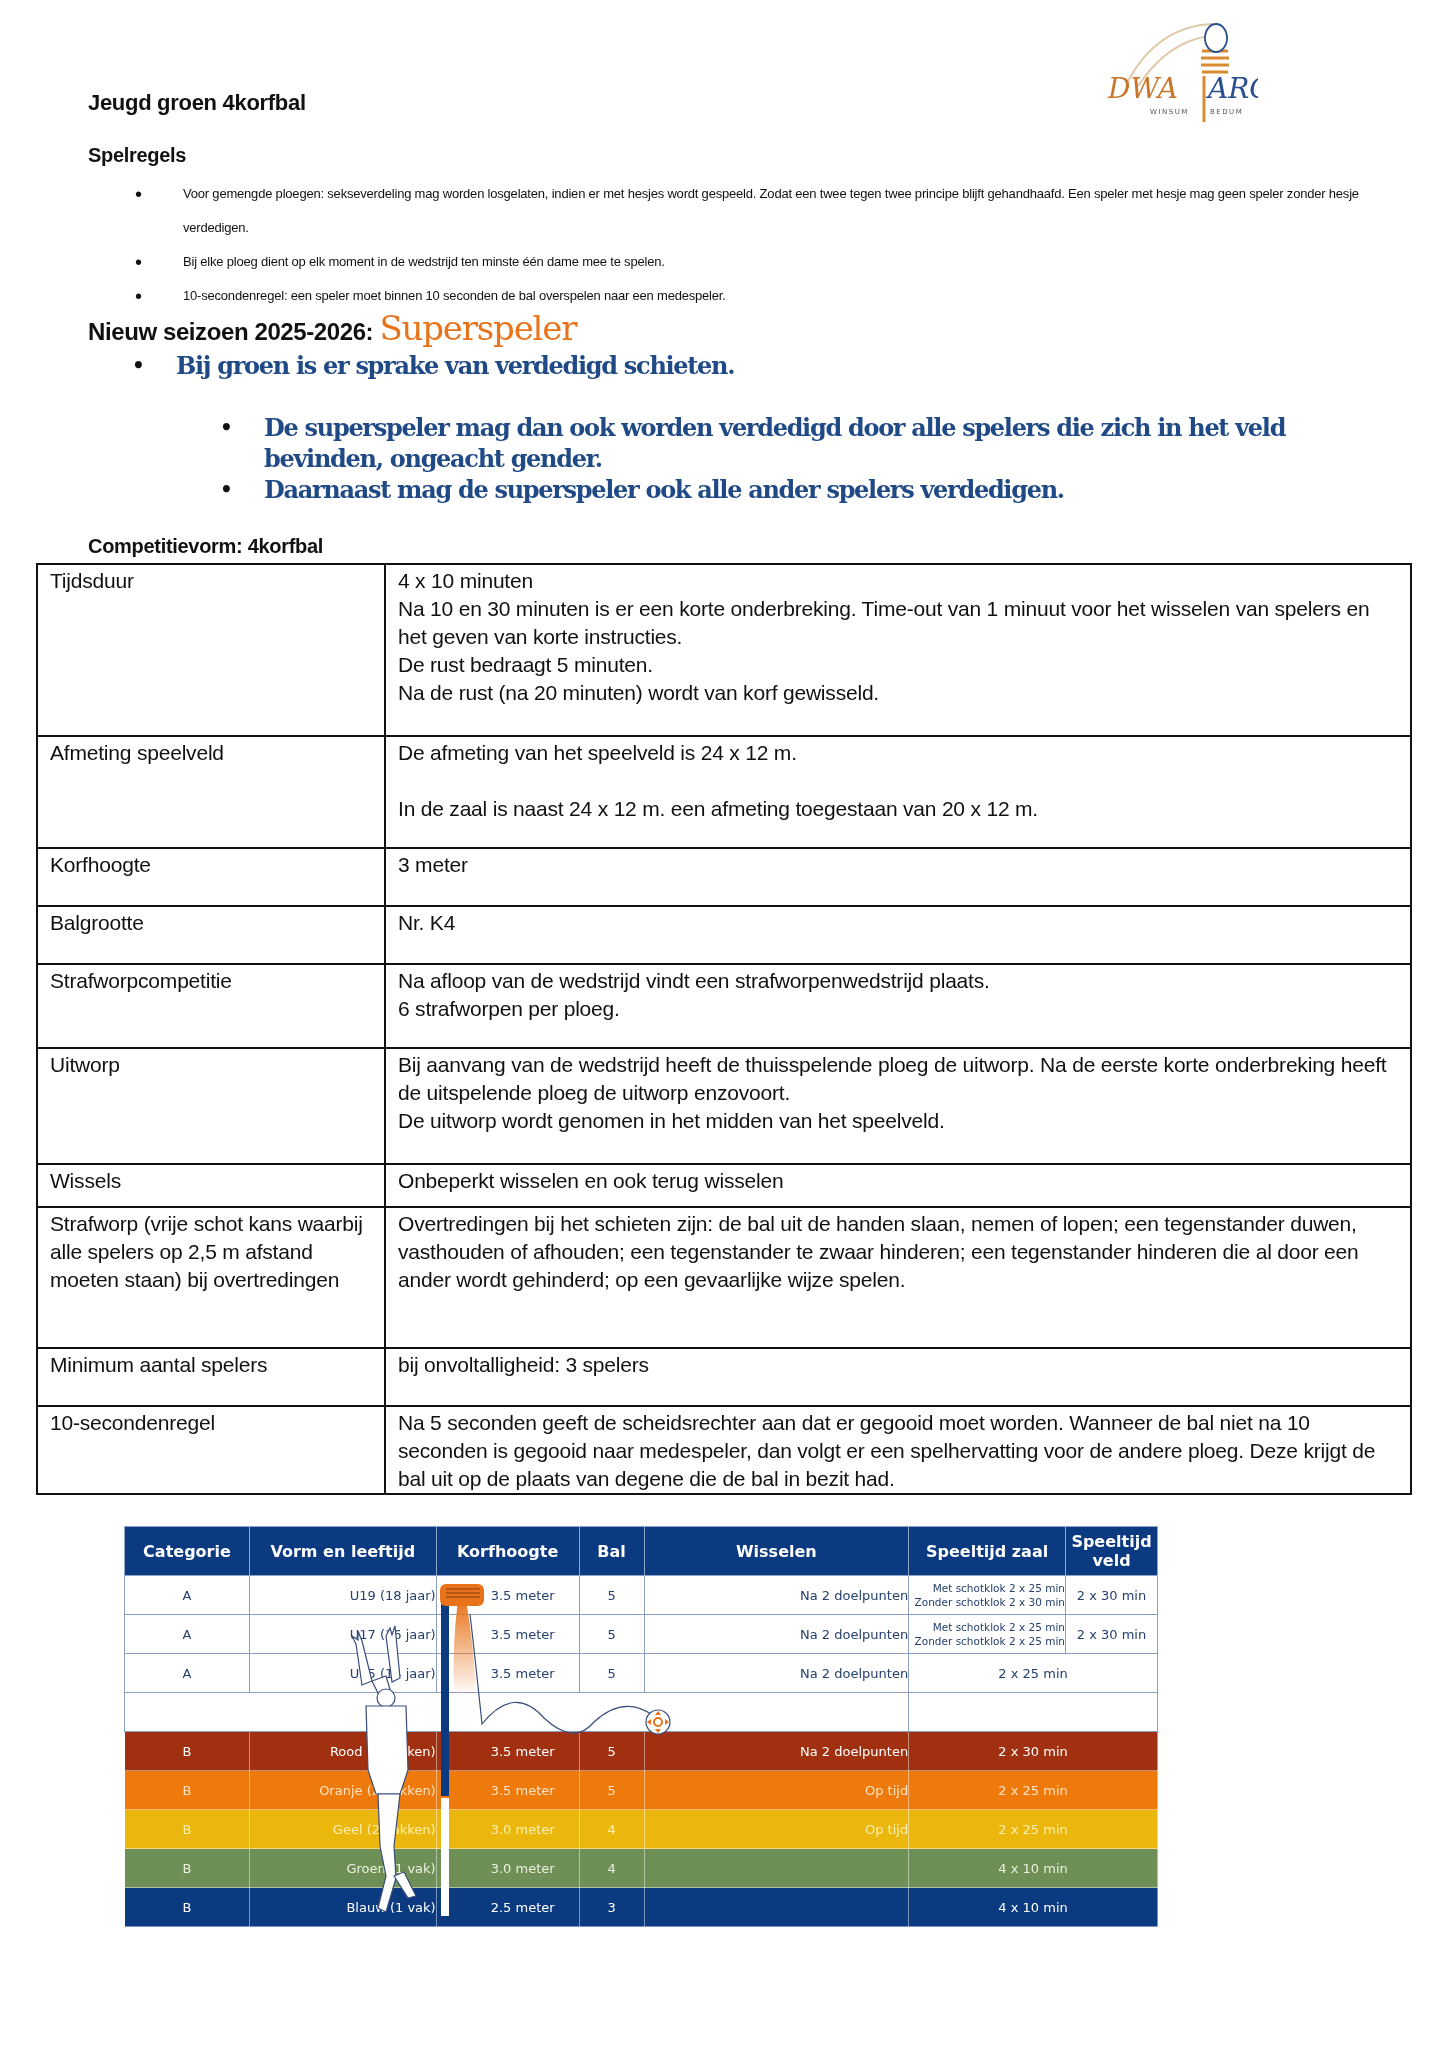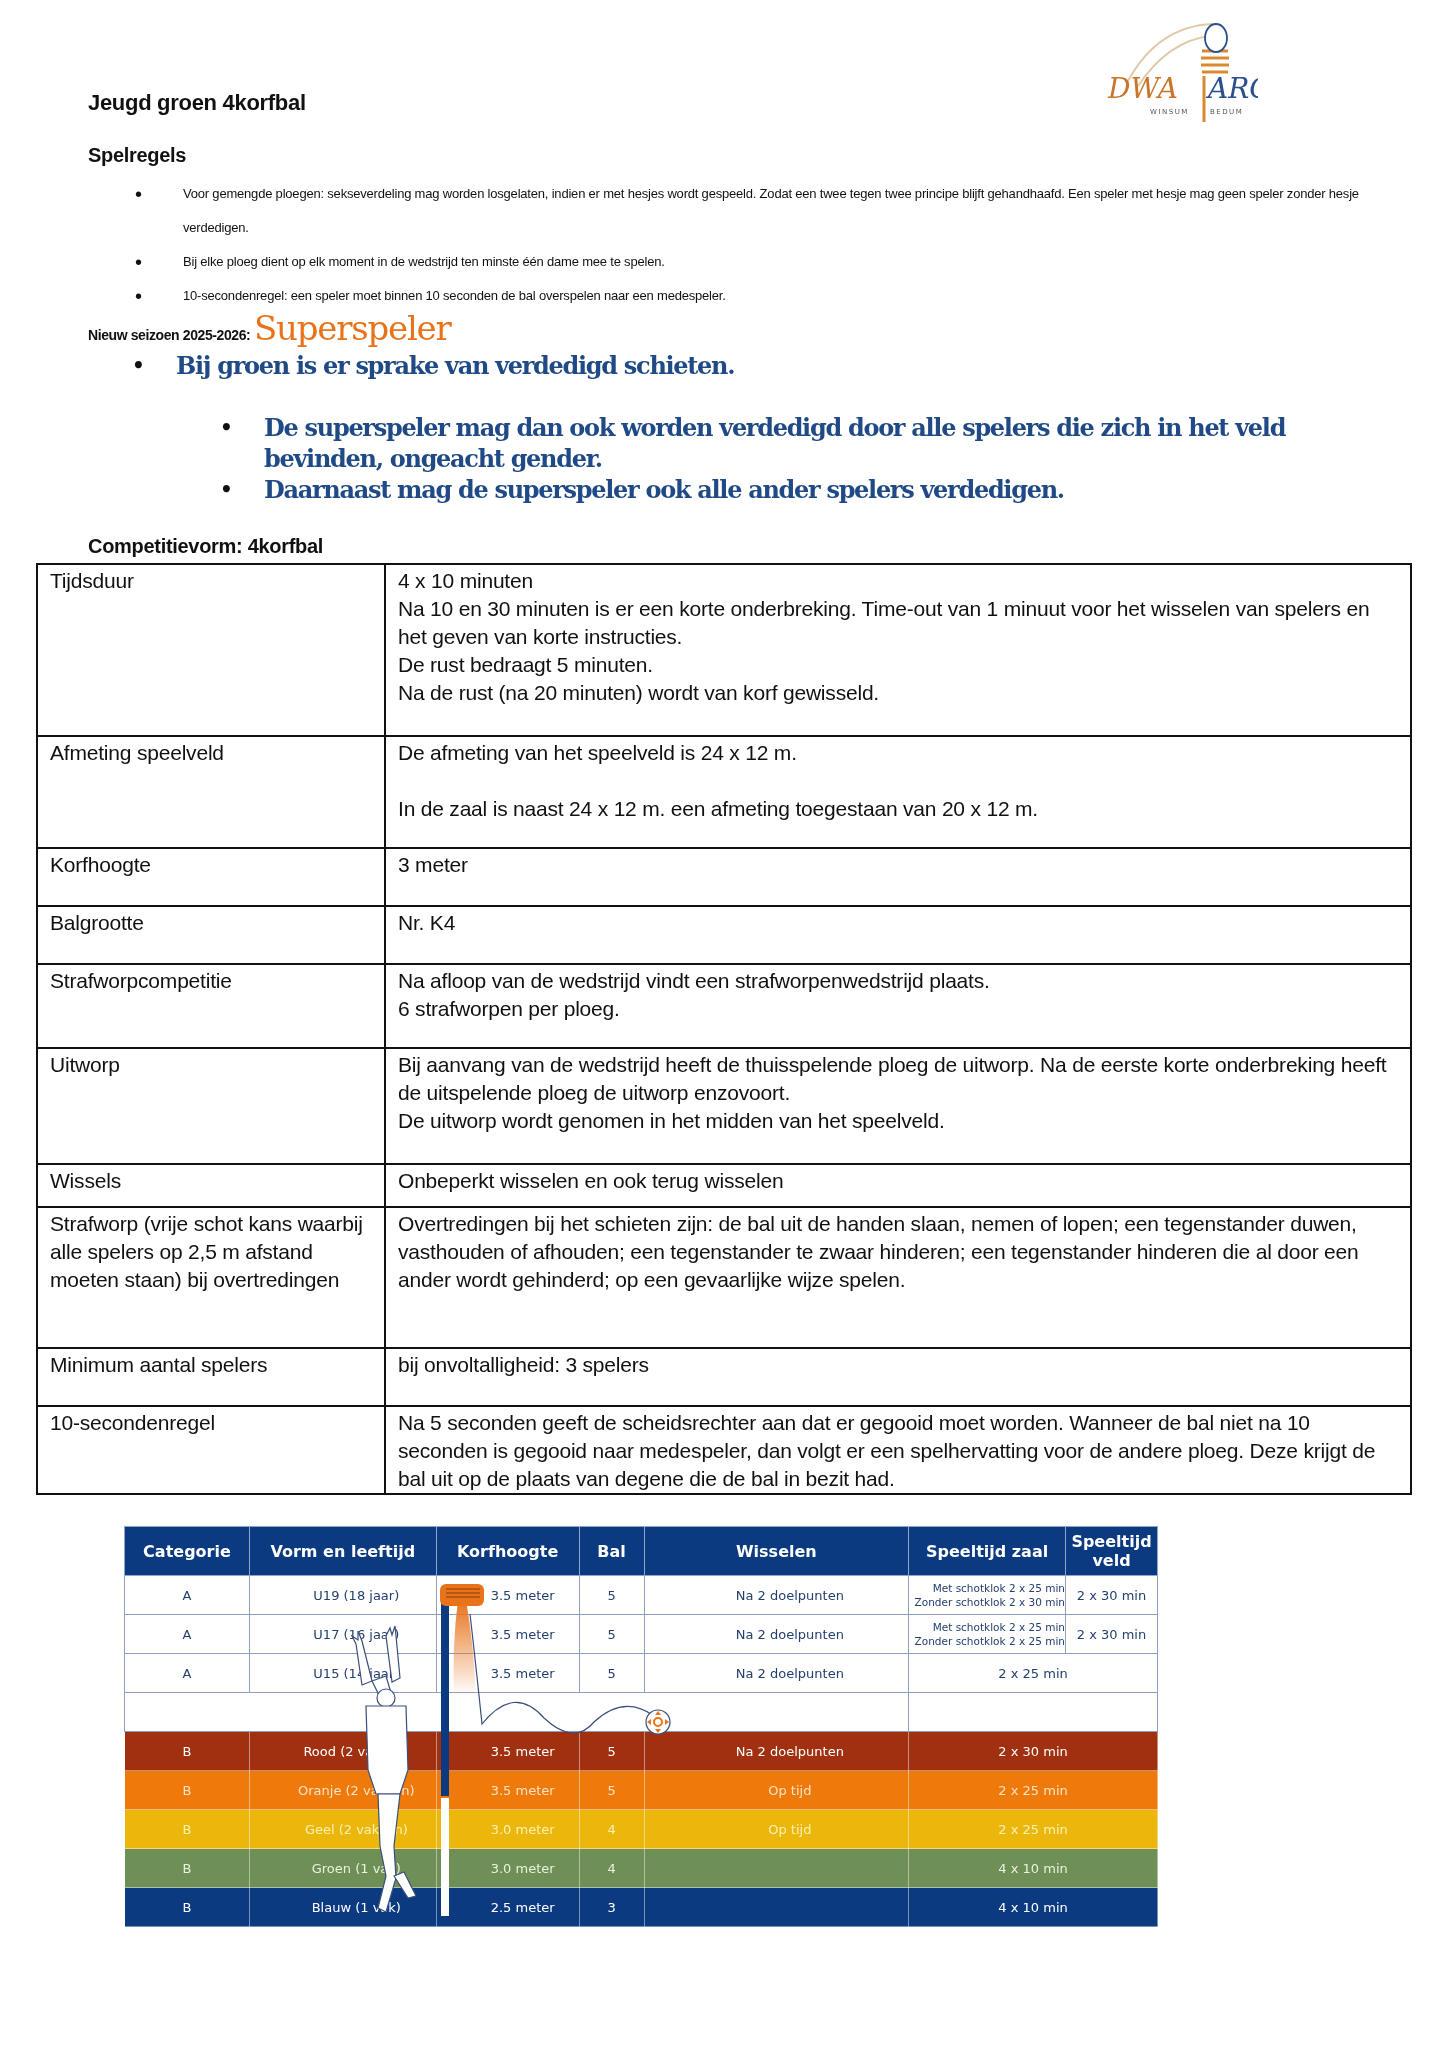--- a/index.html
+++ b/index.html
@@ -11,21 +11,21 @@
   .doc-title { left: 88px; top: 90px; font-size: 22px; font-weight: bold; letter-spacing: -0.3px; }
   .logo { left: 1098px; top: 6px; width: 160px; height: 120px; }
   .section-h { font-size: 20px; font-weight: bold; letter-spacing: -0.3px; }
 
   ul.rules { position: absolute; left: 88px; top: 172px; width: 1290px; margin: 5px; padding: 0; list-style: none;
              font-size: 13px; line-height: 34px; letter-spacing: -0.2px; }
   ul.rules li { position: relative; padding-left: 90px; }
   ul.rules li::before { content: "•"; position: absolute; left: 42px; top: 0; font-size: 20px; }
 
   .season-line { left: 88px; top: 308px; }
-  .season-label { font-size: 14px; font-weight: bold; letter-spacing: -0.4px; vertical-align: baseline; }
+  .season-label { font-size: 24px; font-weight: bold; letter-spacing: -0.4px; vertical-align: baseline; }
   .superspeler { font-family: "DejaVu Serif", "Liberation Serif", serif; font-size: 34px; color: #E8731A;
                  letter-spacing: -1.2px; vertical-align: baseline; }
 
   ul.blue { position: absolute; margin: 0; padding: 0; list-style: none;
             font-family: "DejaVu Serif", "Liberation Serif", serif; font-weight: bold; color: #1F4A86;
             font-size: 24px; line-height: 31px; letter-spacing: -1.3px; }
   ul.blue li { position: relative; }
   ul.blue li::before { content: "•"; position: absolute; color: #111; font-size: 20px; }
   ul.blue.l1 { left: 88px; top: 350px; width: 1300px; }
   ul.blue.l1 li { padding-left: 88px; }
@@ -45,21 +45,21 @@
   table.rules-table td p.gap { margin-top: 28px; }
 
   
   .cat-wrap { left: 124px; top: 1526px; width: 1034px; height: 402px; }
   table.cat { position: absolute; left: 0; top: 0; width: 1034px; border-collapse: collapse;
               font-family: "DejaVu Sans", sans-serif; font-size: 13px; color: #25406E; }
   table.cat th { background: #0B3A80; color: #fff; font-weight: bold; font-size: 16px; height: 46px;
                  border: 1px solid #8FA6C8; text-align: center; }
   table.cat td { height: 38px; border: 1px solid #8BA0C0; padding: 0; }
   table.cat td.c { text-align: center; }
-  table.cat td.l { text-align: center; padding-left: 27px; }
+  table.cat td.l { text-align: right; padding-left: 27px; }
   table.cat td.r { text-align: right; padding-right: 24px; }
   table.cat td.small { font-size: 10.5px; line-height: 14px; text-align: right; }
   table.cat tr.spacer td { height: 38px; border-left: 1px solid #8BA0C0; border-right: 1px solid #8BA0C0; }
   table.cat tr.colored td { color: #fff; border: 1px solid rgba(255,255,255,0.45); }
   table.cat tr.colored.geel td { color: #FCEFB0; }
   table.cat tr.colored.oranje td { color: #FFE2C4; }
   table.cat tr.colored.groen td { color: #EAF1E0; }
 
   .illus { position: absolute; left: 0; top: 0; width: 1034px; height: 402px; pointer-events: none; }
 </style>

